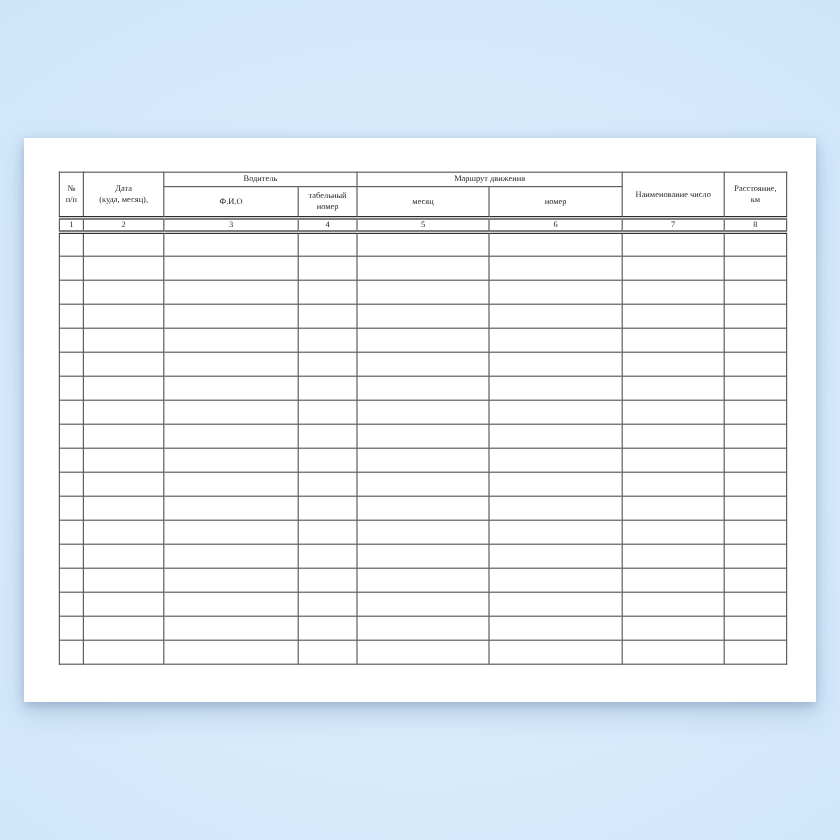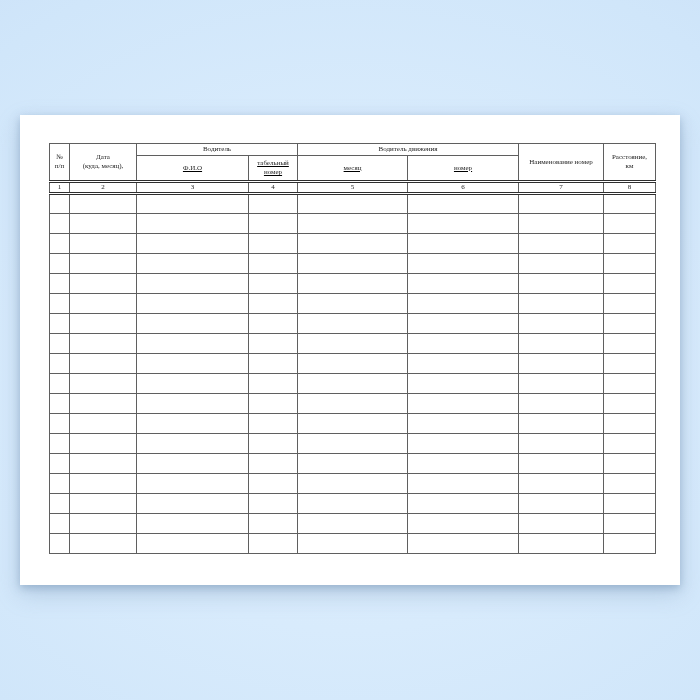--- a/index.html
+++ b/index.html
@@ -46,21 +46,21 @@
     font-size: 7px;
     line-height: 1.25;
     font-weight: normal;
     color: #1d1d1d;
     text-align: center;
     vertical-align: middle;
     white-space: pre-line;
     overflow: hidden;
   }
   tr.h1 { height: 12px; }
-  tr.h2 { height: 26px; text-decoration: underline; }
+  tr.h2 { height: 26px; }
   tr.numrow { height: 12px; }
   tr.numrow td {
     border-top: 3px double #2e2e2e;
     border-bottom: 3px double #2e2e2e;
     font-size: 7px;
     line-height: 1;
   }
   tbody.rows tr { height: 20px; }
   tbody.rows td { background: #ffffff; }
 </style>
@@ -80,22 +80,22 @@
         <col style="width:85px">
         <col style="width:52px">
       </colgroup>
       <thead>
         <tr class="h1">
           <th rowspan="2">№
 п/п</th>
           <th rowspan="2">Дата
 (куда, месяц),</th>
           <th colspan="2">Водитель</th>
-          <th colspan="2">Водитель движения</th>
-          <th rowspan="2">Наименование номер</th>
+          <th colspan="2">Маршрут движения</th>
+          <th rowspan="2">Наименование число</th>
           <th rowspan="2">Расстояние,
 км</th>
         </tr>
         <tr class="h2">
           <th>Ф.И.О</th>
           <th>табельный
 номер</th>
           <th>месяц</th>
           <th>номер</th>
         </tr>

